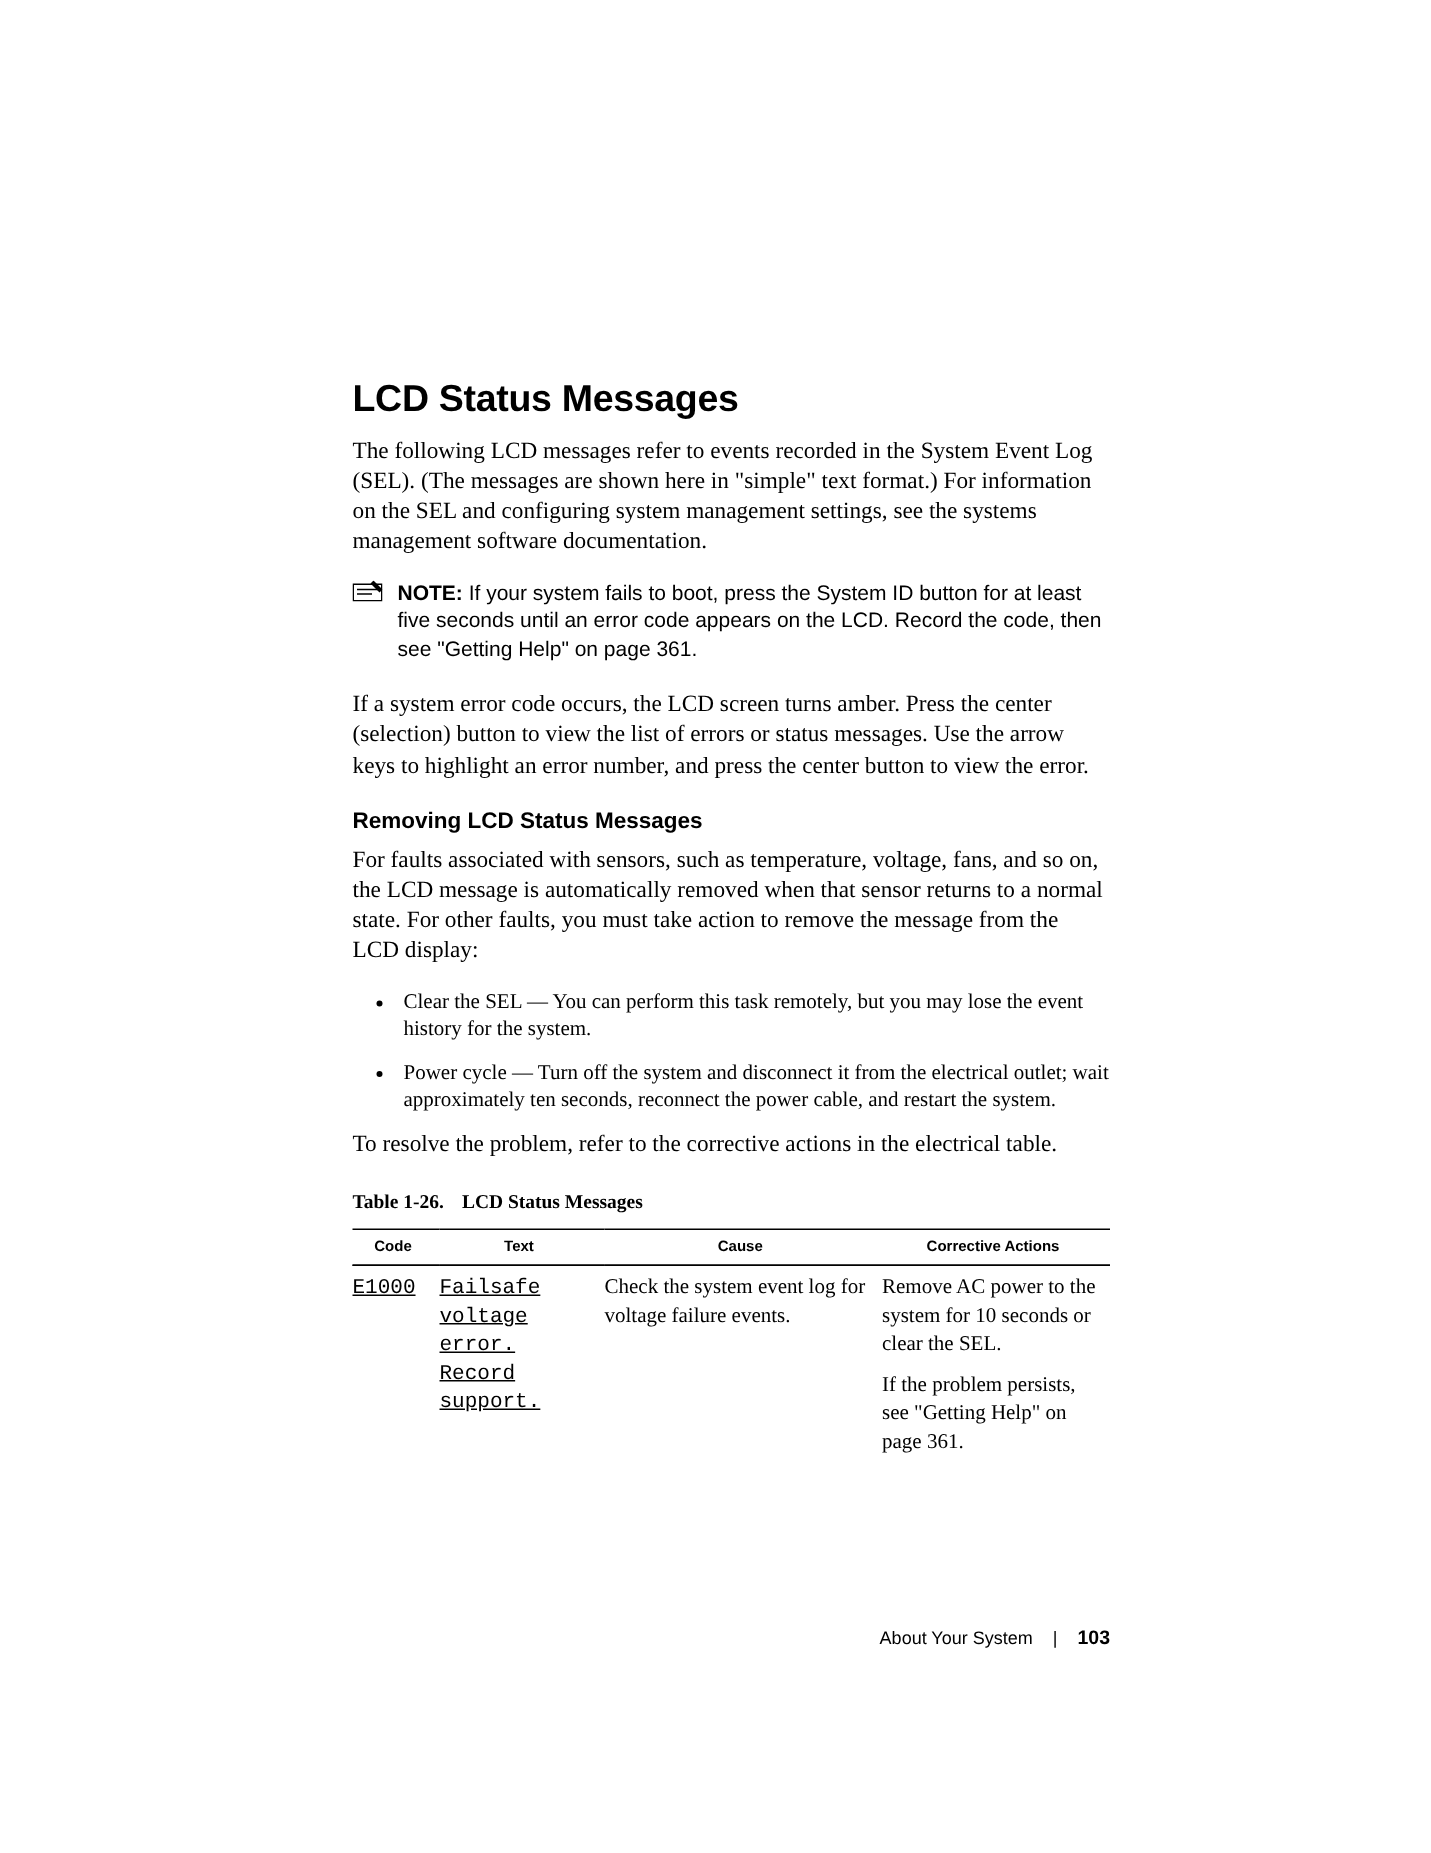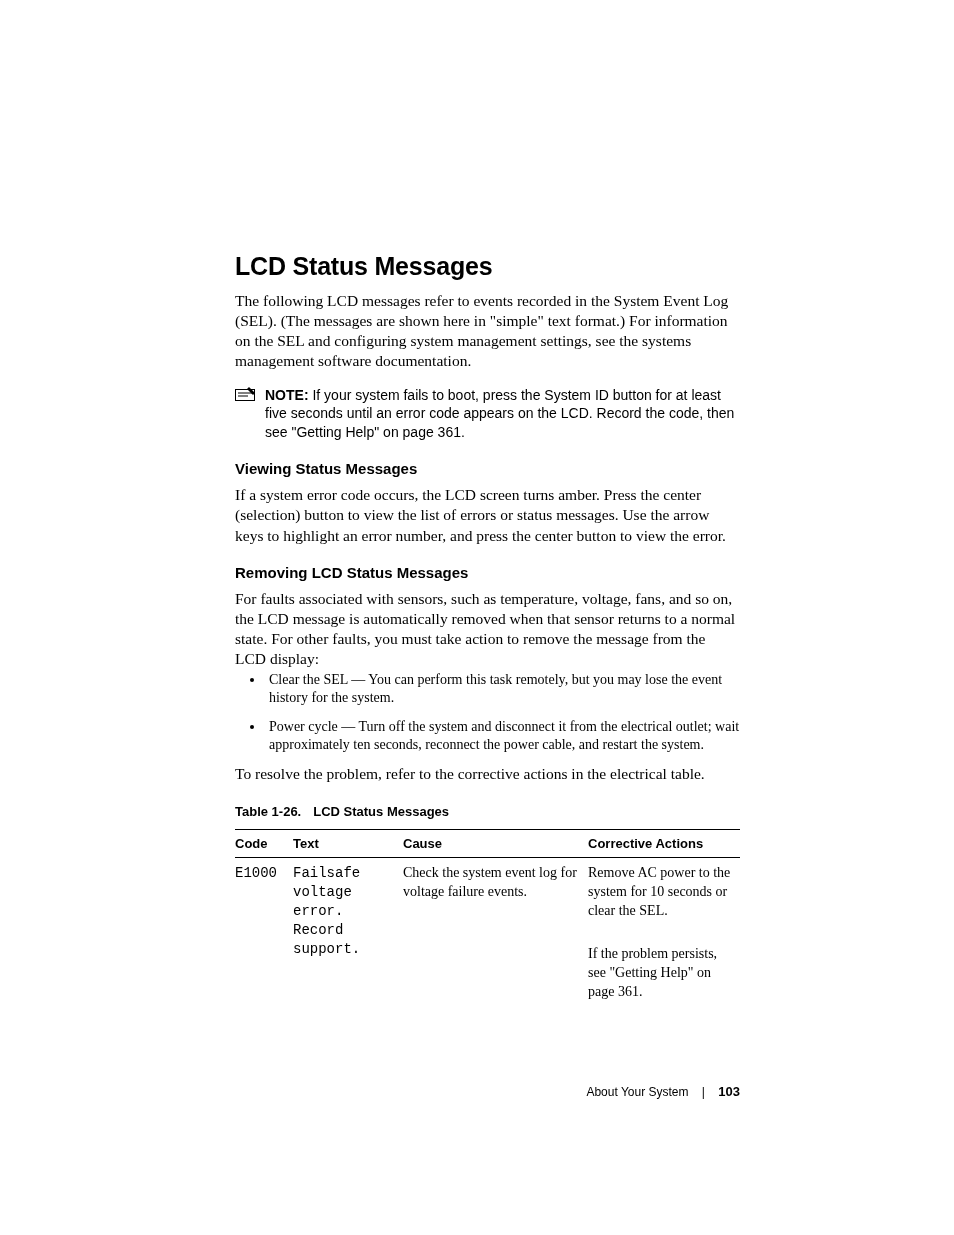--- a/index.html
+++ b/index.html
@@ -62,58 +62,59 @@
     margin: 0 0 10px 0;
     padding-left: 30px;
     font-size: 14px;
     line-height: 1.3;
   }
   ul.bullets li {
     padding-left: 4px;
     margin-bottom: 10px;
   }
   .table-caption {
-    font-family: Liberation Sans, sans-serif;
+    font-family: Liberation Serif, serif;
     font-weight: bold;
     font-size: 13px;
     margin: 20px 0 10px 0;
     font-stretch: condensed;
   }
   .table-caption .tlabel-name { margin-left: 12px; }
   table.lcd {
     width: 100%;
     border-collapse: collapse;
     font-size: 14px;
   }
   table.lcd thead th {
     font-family: "Helvetica Neue", Helvetica, Arial, sans-serif;
     font-weight: bold;
-    font-size: 13px;
-    text-align: left;
+    font-size: 10px;
+    text-align: center;
     border-top: 1px solid #000;
     border-bottom: 1px solid #000;
     padding: 6px 4px 6px 0;
     font-stretch: condensed;
   }
   table.lcd tbody td {
     padding: 6px 6px 6px 0;
     vertical-align: top;
     line-height: 1.35;
   }
   table.lcd tbody td.code,
   table.lcd tbody td.text-col {
     font-family: "Courier New", Courier, monospace;
     font-size: 14px;
     line-height: 1.35;
+    text-decoration: underline;
   }
   .col-code { width: 58px; }
   .col-text { width: 110px; }
   .col-cause { width: 185px; }
   .col-corr { width: auto; }
-  .corr-second { margin-top: 24px; }
+  .corr-second { margin-top: 8px; }
   .footer {
     position: absolute;
     left: 235px;
     width: 505px;
     top: 1084px;
     text-align: right;
     font-family: "Helvetica Neue", Helvetica, Arial, sans-serif;
     font-size: 12px;
   }
   .footer .sep { padding: 0 10px; color:#000; }
@@ -135,27 +136,26 @@
         <rect x="1" y="3" width="18" height="10" fill="#fff"></rect>
         <line x1="3" y1="6" x2="17" y2="6" stroke="#000" stroke-width="1"></line>
         <line x1="3" y1="9" x2="13" y2="9" stroke="#000" stroke-width="1"></line>
         <path d="M14 0 L20 6 L18 8 L12 2 Z" fill="#000"></path>
       </svg>
     </span>
     <span class="note-label">NOTE:</span><span> If your system fails to boot, press the System ID button for at least five seconds until an error code appears on the LCD. Record the code, then see "Getting Help" on page 361.</span>
   </div>
 
   <div>
-    <div class="h2">Viewing Status Messages</div>
     <p class="body-text">If a system error code occurs, the LCD screen turns amber. Press the center (selection) button to view the list of errors or status messages. Use the arrow keys to highlight an error number, and press the center button to view the error.</p>
   </div>
 
   <div style="margin-top:18px;">
     <div class="h2">Removing LCD Status Messages</div>
-    <p class="body-text" style="margin-bottom:2px;">For faults associated with sensors, such as temperature, voltage, fans, and so on, the LCD message is automatically removed when that sensor returns to a normal state. For other faults, you must take action to remove the message from the LCD display:</p>
+    <p class="body-text" style="margin-bottom:16px;">For faults associated with sensors, such as temperature, voltage, fans, and so on, the LCD message is automatically removed when that sensor returns to a normal state. For other faults, you must take action to remove the message from the LCD display:</p>
     <ul class="bullets">
       <li>Clear the SEL — You can perform this task remotely, but you may lose the event history for the system.</li>
       <li>Power cycle — Turn off the system and disconnect it from the electrical outlet; wait approximately ten seconds, reconnect the power cable, and restart the system.</li>
     </ul>
     <p class="body-text">To resolve the problem, refer to the corrective actions in the electrical table.</p>
   </div>
 
   <div class="table-caption">
     <span>Table 1-26.</span><span class="tlabel-name">LCD Status Messages</span>
   </div>

